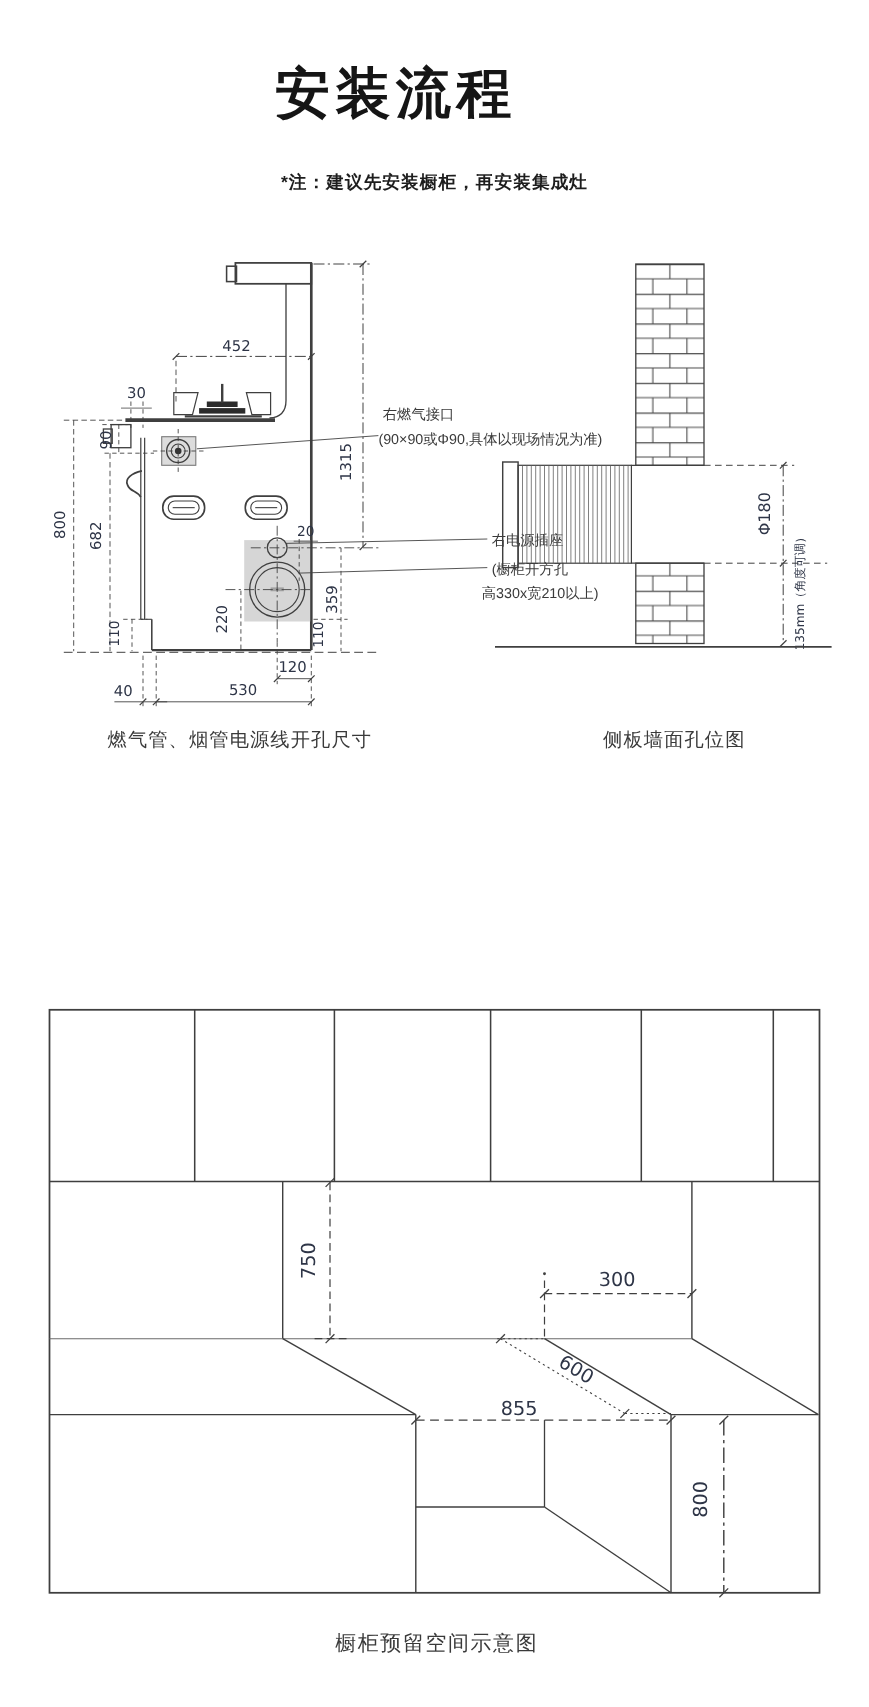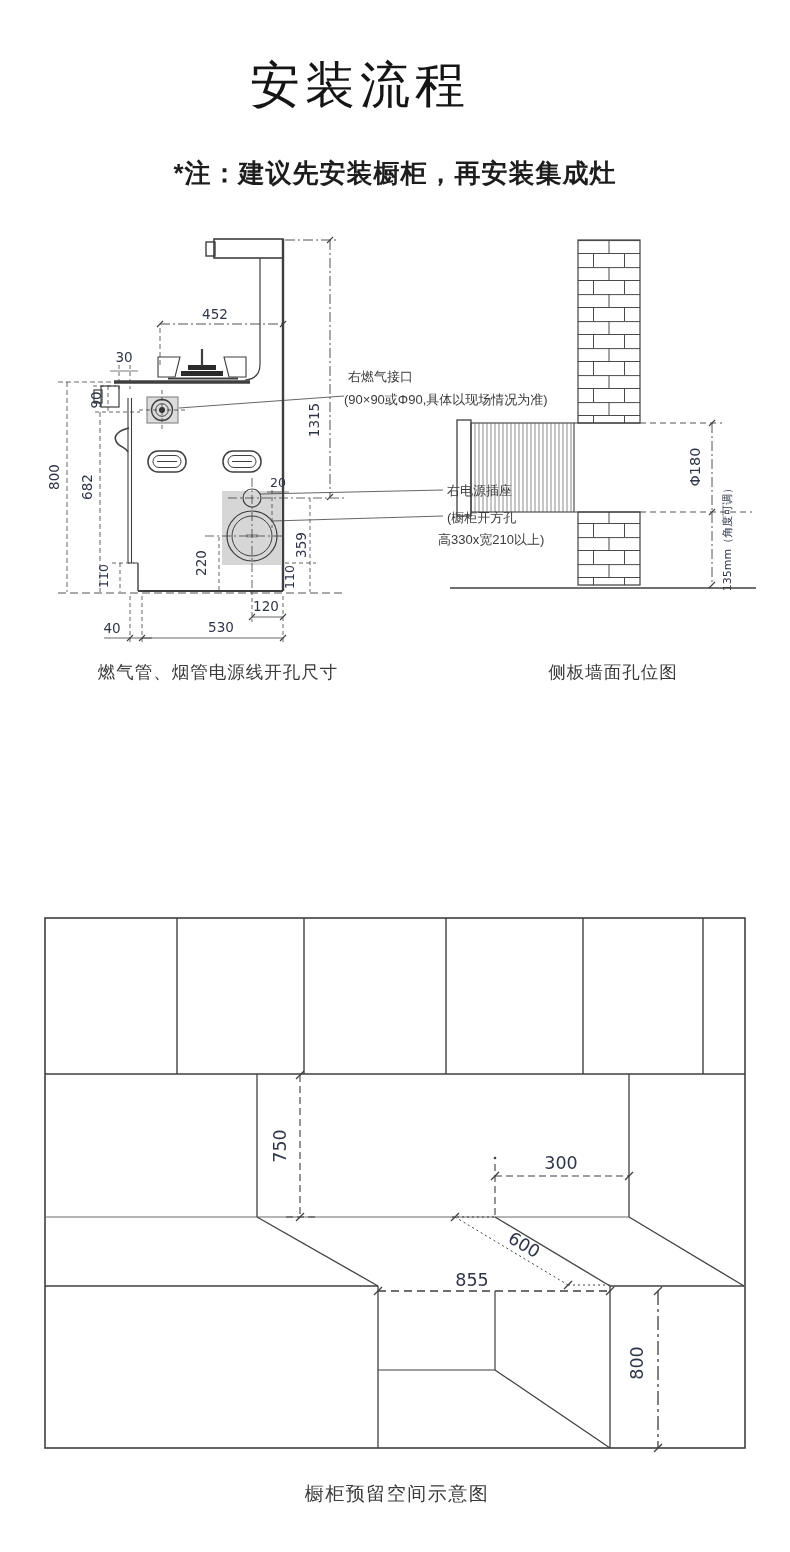--- a/index.html
+++ b/index.html
@@ -1,21 +1,21 @@
 <!DOCTYPE html>
 <html><head>
 <meta charset="utf-8">
 <style>
   html,body{margin:0;padding:0;background:#fff;}
   .page{position:relative;width:790px;height:1552px;background:#ffffff;overflow:hidden;
         font-family:"Liberation Sans",sans-serif;color:#333;}
   .abs{position:absolute;}
-  .big-title{width:720px;text-align:center;font-size:50px;font-weight:400;color:#151515;
+  .big-title{width:720px;text-align:center;font-size:50px;font-weight:700;color:#151515;
              letter-spacing:5px;font-family:"Liberation Sans",sans-serif;}
-  .note{width:790px;text-align:center;font-size:26px;font-weight:700;color:#1d1d1d;letter-spacing:1px;}
+  .note{width:790px;text-align:center;font-size:16px;font-weight:700;color:#1d1d1d;letter-spacing:1px;}
   svg{position:absolute;left:0;top:0;}
   svg text{font-family:"DejaVu Sans","Liberation Sans",sans-serif;}
   .dim{fill:#2e3547;font-size:13.5px;}
   .dimsm{fill:#2e3547;font-size:12.5px;}
   .dim2{fill:#2e3547;font-size:17.5px;}
   .lbl{fill:#3a3a3a;font-size:13px;font-family:"Liberation Sans",sans-serif;}
   .ln{stroke:#3f3f3f;fill:none;}
 </style>
 </head>
 <body>

